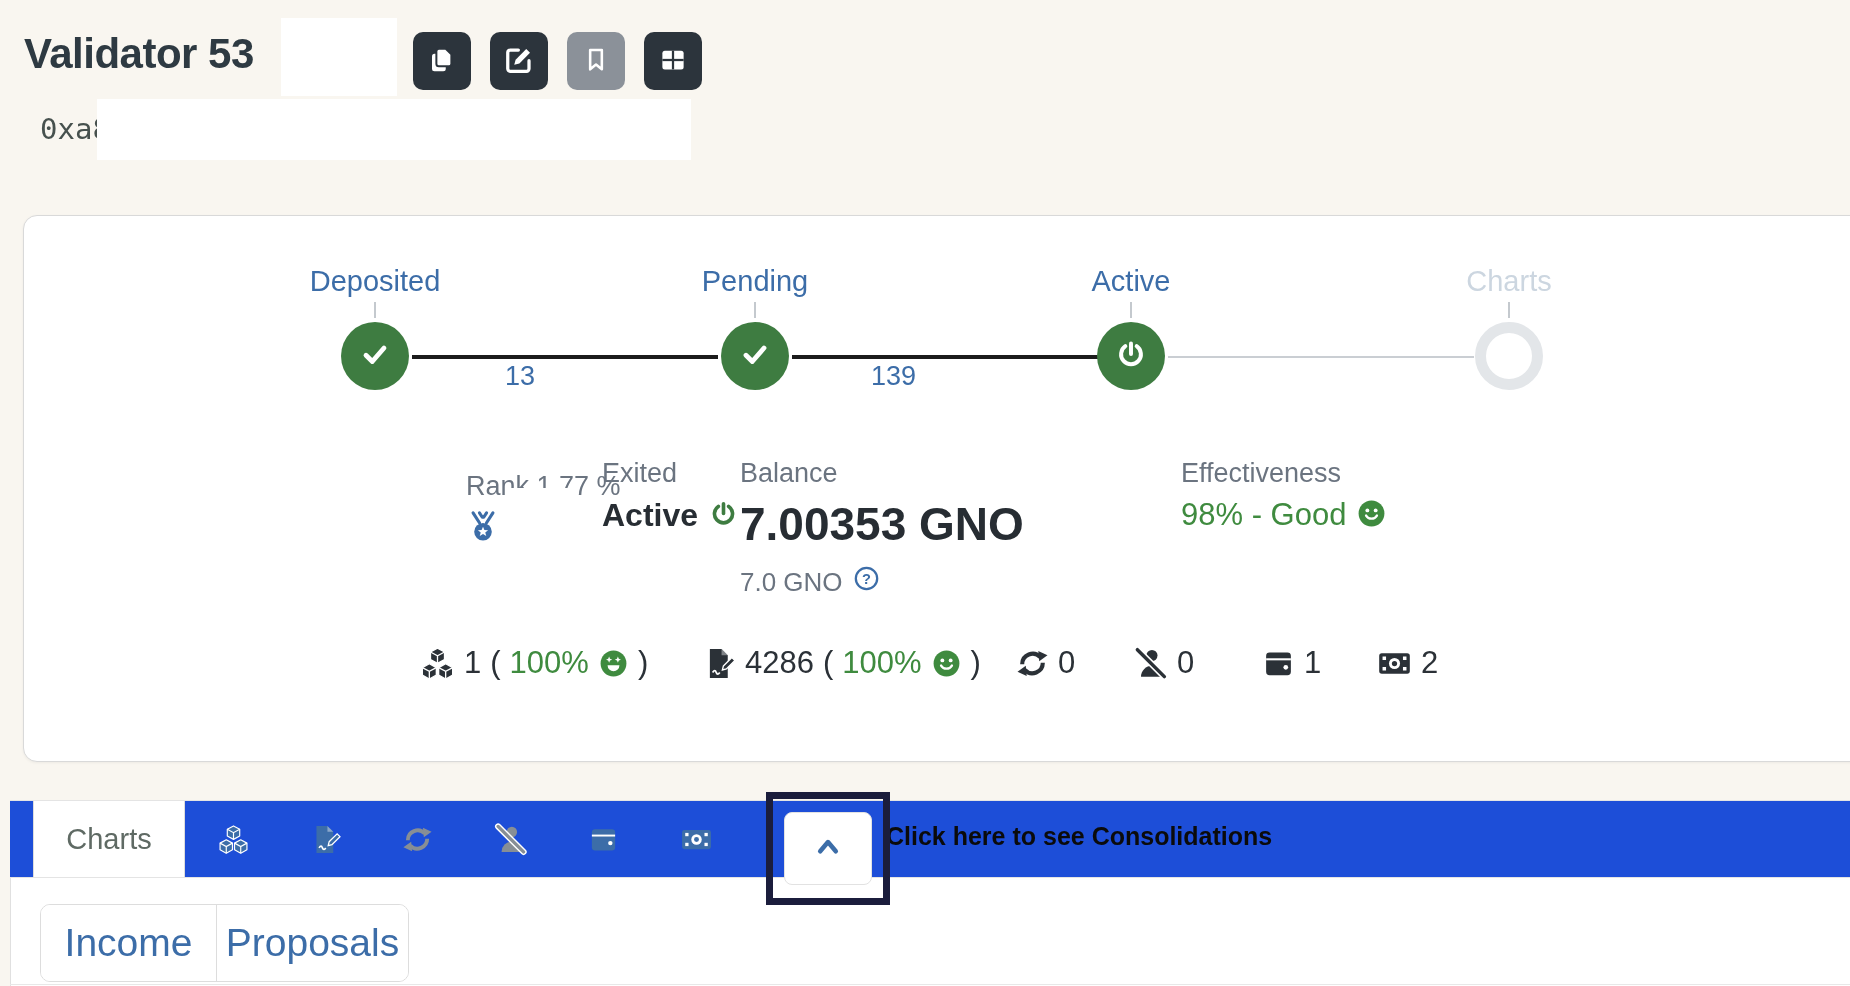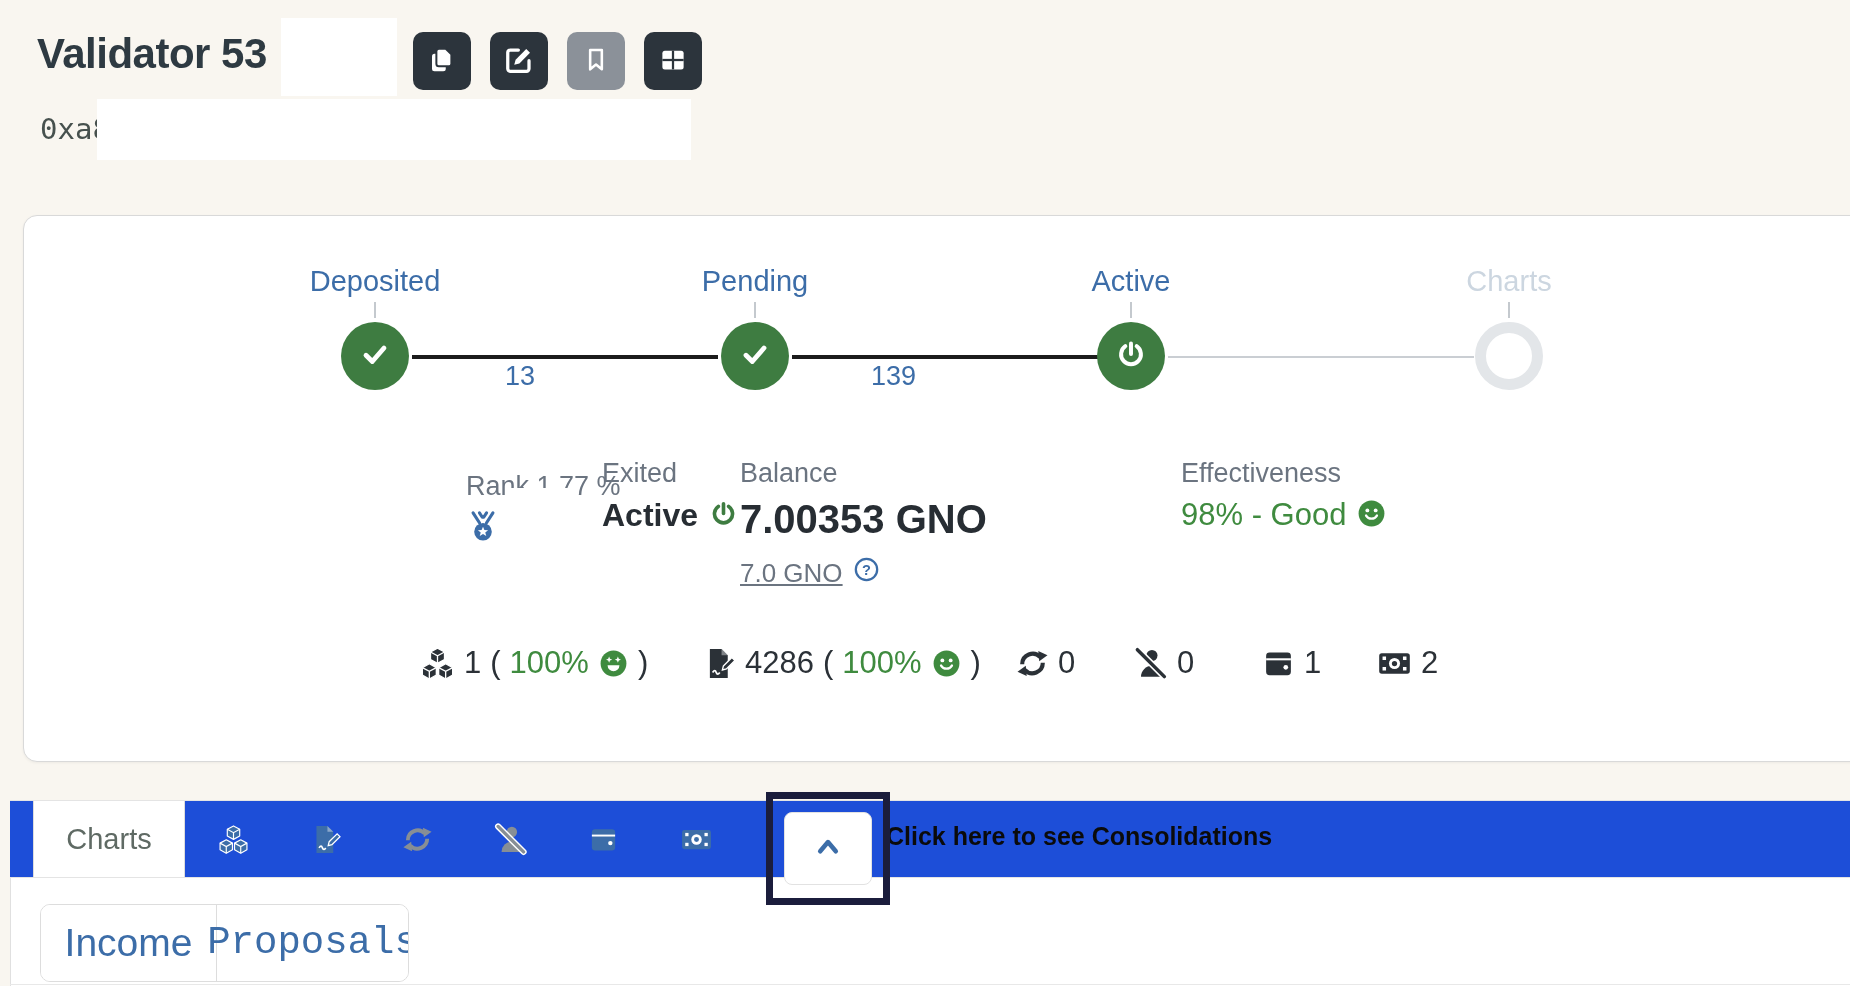--- a/index.html
+++ b/index.html
@@ -1,21 +1,21 @@
 <!DOCTYPE html>
 <html><head>
 <meta charset="utf-8">
 <style>
   html,body{margin:0;padding:0;background:#f9f6f0;}
   .stage{position:relative;width:1850px;height:986px;overflow:hidden;
          font-family:"Liberation Sans",sans-serif;color:#2b3137;background:#f9f6f0;}
   .abs{position:absolute;}
 
   
-  .page-title{left:37px;top:30px;font-size:42px;font-weight:bold;color:#2e3a42;letter-spacing:-0.5px;}
+  .page-title{left:24px;top:30px;font-size:42px;font-weight:bold;color:#2e3a42;letter-spacing:-0.5px;}
   .page-address{left:40px;top:112px;font-family:"DejaVu Sans Mono",monospace;font-size:29px;color:#47514e;}
   .hdr-btn{width:58px;height:58px;border-radius:10px;background:#2c343c;border:none;
            display:flex;align-items:center;justify-content:center;cursor:pointer;top:32px;}
   .hdr-btn.gray{background:#8b9199;}
   .mask{background:#ffffff;}
 
   
   .card{left:23px;top:215px;width:1845px;height:545px;background:#fff;border:1px solid #d9d9d9;
         border-radius:14px;box-shadow:0 1px 3px rgba(0,0,0,0.05);}
 
@@ -28,23 +28,23 @@
   .step-circle.upcoming{background:#fff;border:11px solid #e3e6e9;width:46px;height:46px;}
   .seg-line{top:355px;height:4px;background:#1c1c1c;}
   .seg-line.light{height:2px;background:#caced3;top:356px;}
   .seg-num{top:361px;font-size:27px;color:#3c6da8;}
 
   
   .stat-label{font-size:27px;color:#6b7480;}
   .stat-row{display:flex;align-items:center;gap:10px;margin-top:8px;}
   .stat-value{font-size:32px;font-weight:bold;color:#272d33;}
   .stat-value.blue{color:#3c6da8;font-size:31px;}
-  .stat-value.big{font-size:40px;}
+  .stat-value.big{font-size:46px;}
   .stat-value.green{color:#3f8b3f;font-weight:normal;font-size:31px;}
-  .stat-sub{display:flex;align-items:center;gap:10px;margin-top:14px;font-size:26px;color:#6b7480;text-decoration:underline;}
+  .stat-sub{display:flex;align-items:center;gap:10px;margin-top:14px;font-size:26px;color:#6b7480;}
 
   
   .counter{top:645px;display:flex;align-items:center;gap:9px;font-size:31px;font-weight:500;color:#2b3137;}
   .counter .pct{color:#3f8b3f;}
   .counter .ic{display:inline-flex;color:#2b3137;}
 
   
   .bottom-panel{left:10px;top:800px;width:1840px;height:186px;background:#fff;border-left:1px solid #e0e0e0;}
   .charts-bar{left:10px;top:800px;width:1840px;height:76px;background:#1d4ed8;
               border-top:1px solid #e4e4e4;border-bottom:1px solid #e4e4e4;
@@ -388,18 +388,18 @@
         <svg viewBox="0 0 24 24" width="34" height="34" fill="none">
           <path d="M6.5 15l5.5-6.5 5.5 6.5" stroke="#3c6da8" stroke-width="3.2" stroke-linecap="round" stroke-linejoin="round"></path>
         </svg>
       </span>
     </div>
   </div>
   <div class="abs consol-note">Click here to see Consolidations</div>
 
   <div class="abs subtab-group">
     <button class="subtab" style="width:175px;">Income</button>
-    <button class="subtab" style="width:192px;font-family:Liberation Mono, monospace;">Proposals</button>
+    <button class="subtab" style="width:192px;">Proposals</button>
   </div>
 
   <div class="abs faint-line"></div>
 
 </div>
 
 </body></html>

